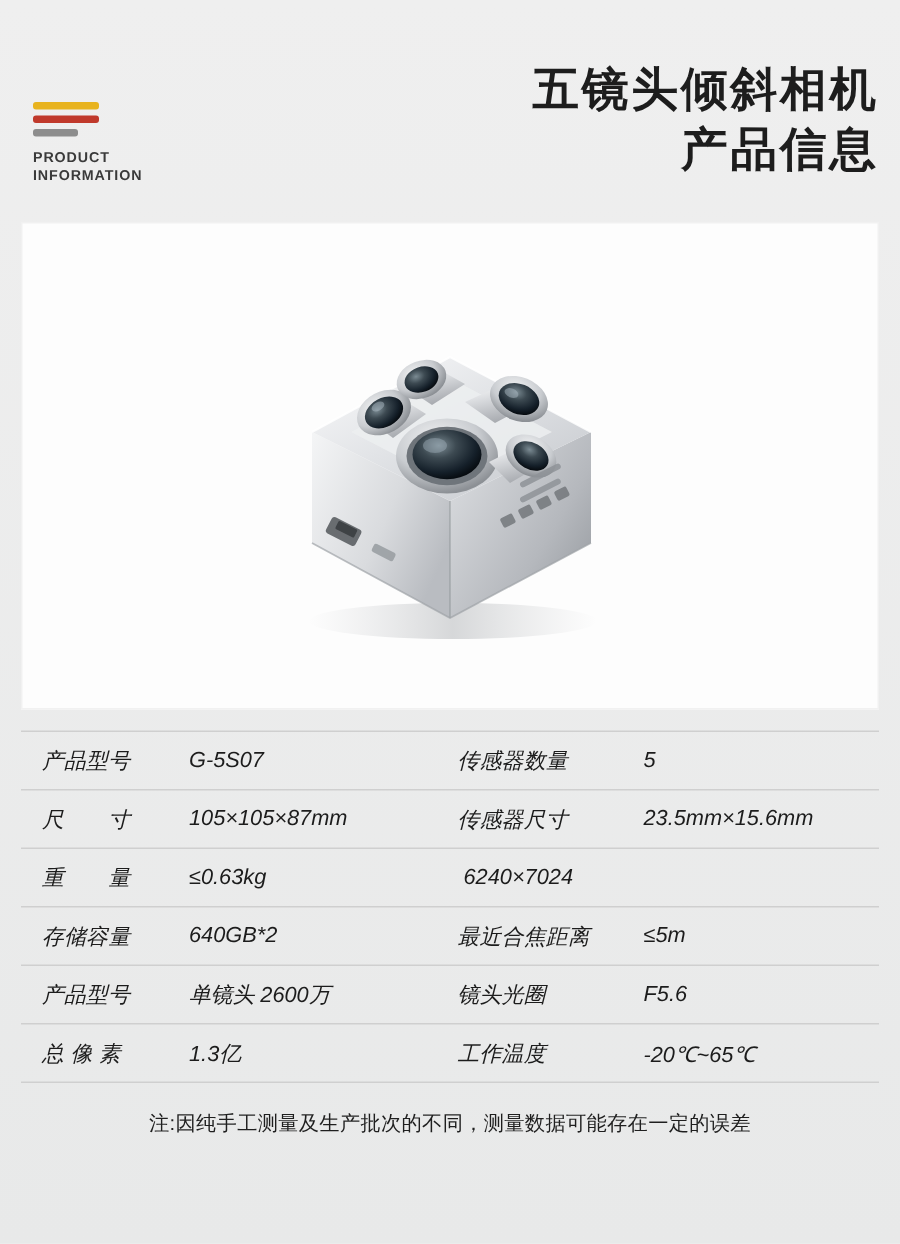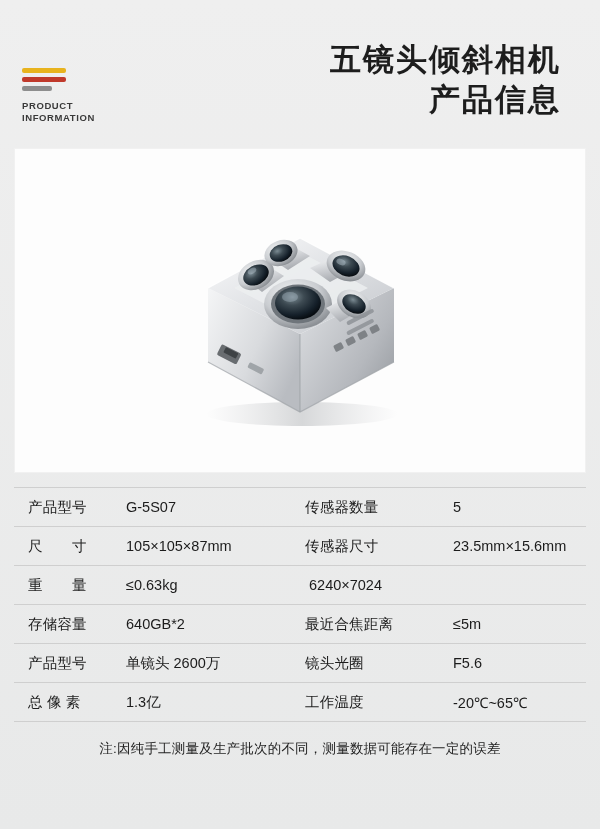--- a/index.html
+++ b/index.html
@@ -48,21 +48,21 @@
   .brand-text {
     margin-top: 9px;
     font-size: 9.5px;
     line-height: 12px;
     letter-spacing: 0.6px;
     color: #3a3a3a;
     font-weight: bold;
   }
   .title-block {
     position: absolute;
-    right: 39px;
+    right: 14px;
     top: 40px;
     text-align: right;
   }
   .title-line {
     font-size: 31px;
     line-height: 40px;
     font-weight: bold;
     letter-spacing: 2px;
     color: #1d1d1d;
     font-family: "Liberation Sans", sans-serif;
@@ -115,24 +115,24 @@
     box-sizing: border-box;
   }
   .col-right .cell-label {
     width: 120px;
     padding-left: 0;
   }
   .col {
     display: flex;
     flex: 1;
     align-items: center;
+    font-style: italic;
   }
   .col-right {
     padding-left: 10px;
-    gap: 24px;
   }
 
   
   .note {
     margin: 18px 14px 0 14px;
     font-size: 13.5px;
     color: #1f1f1f;
     letter-spacing: 0.2px;
     text-align: center;
   }

